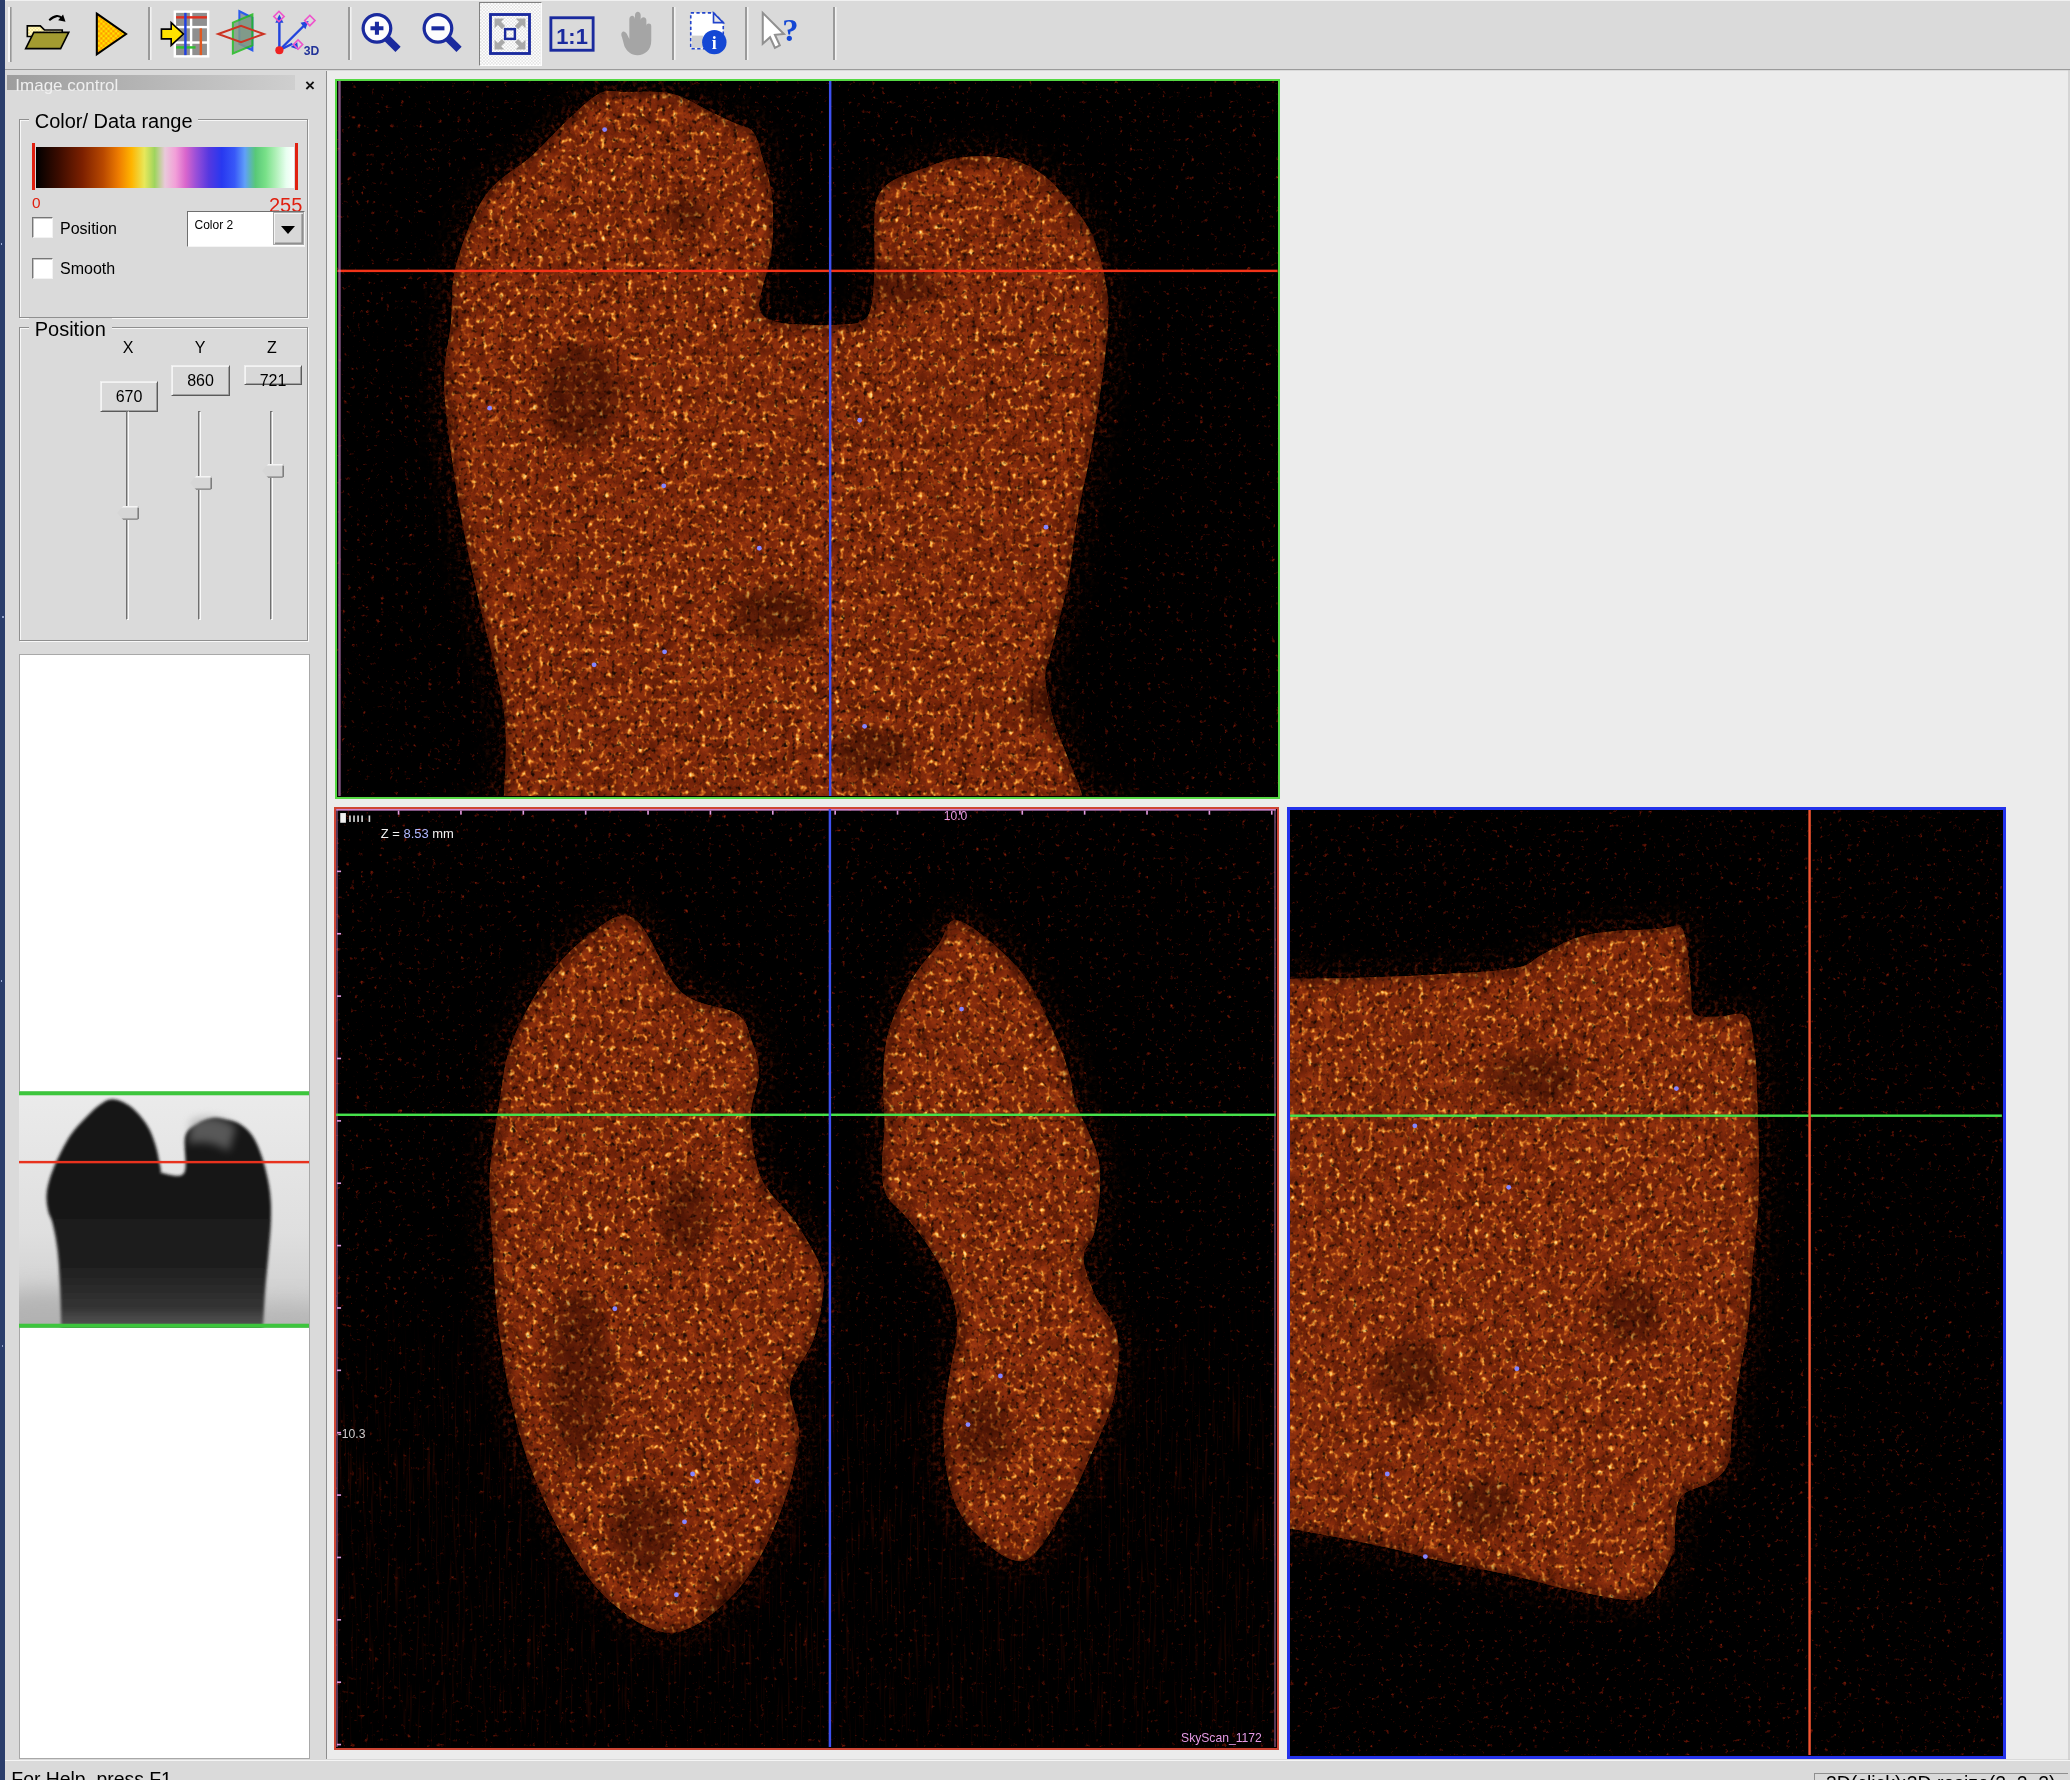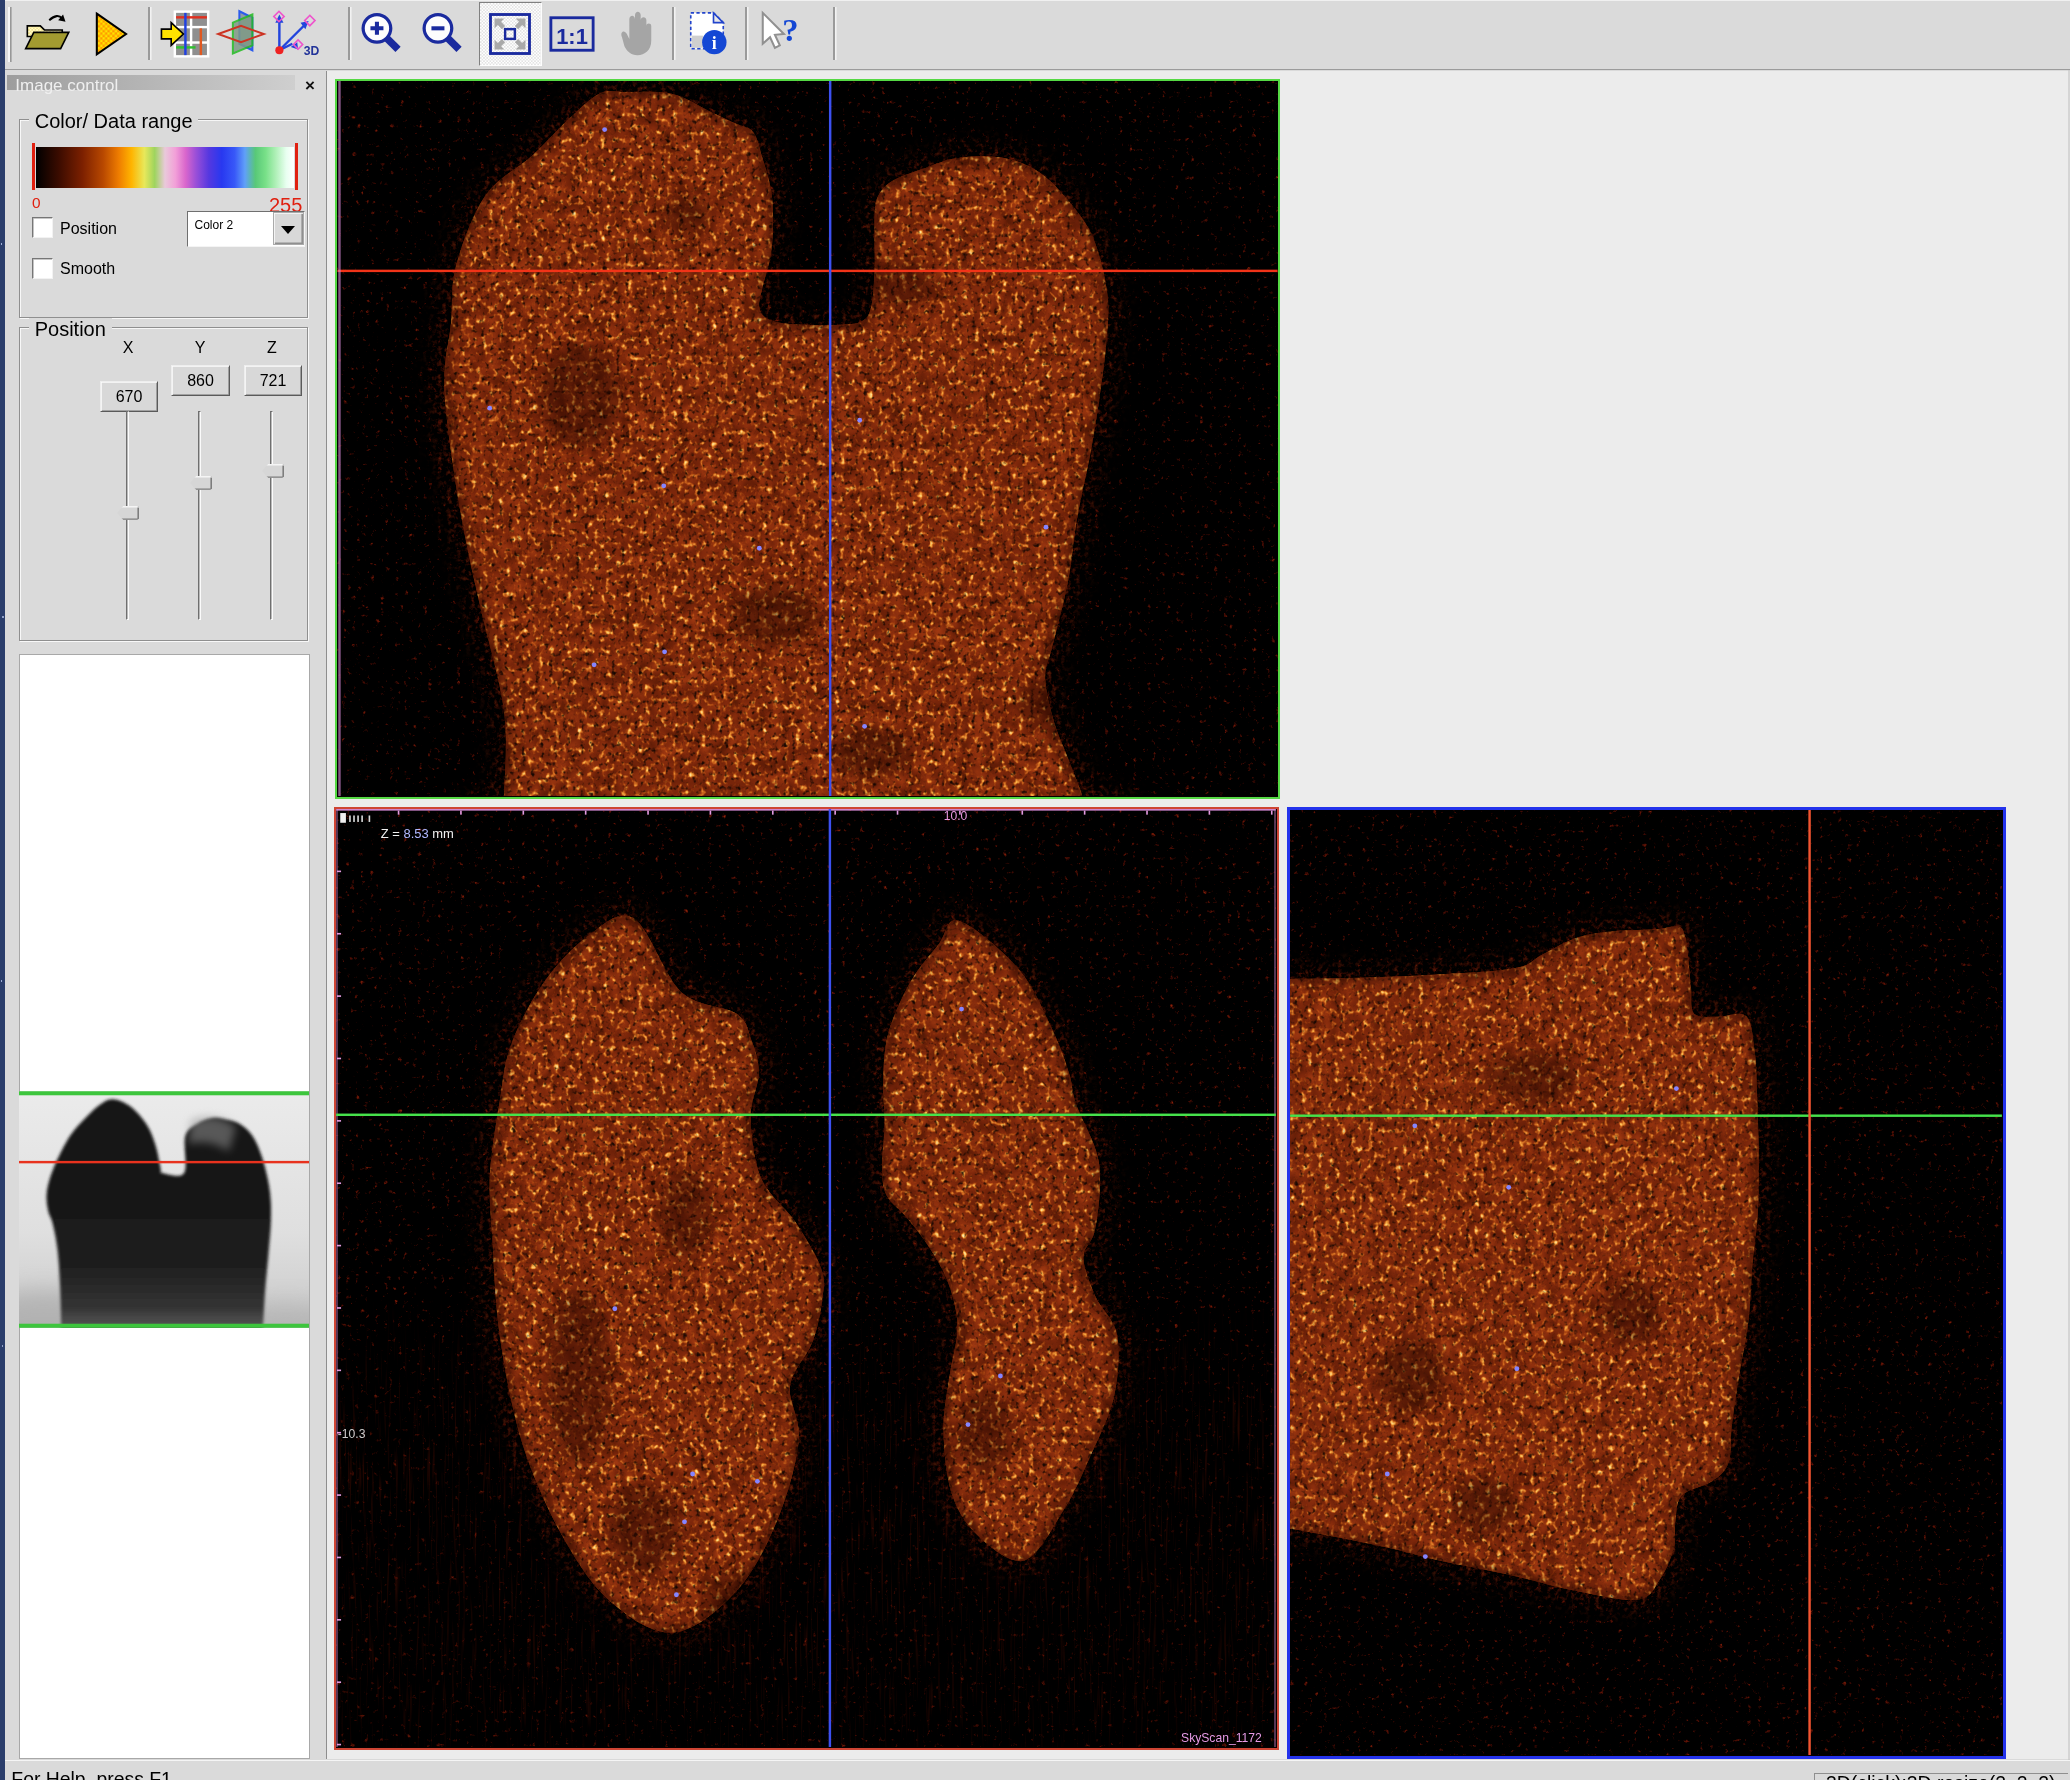--- a/index.html
+++ b/index.html
@@ -52,21 +52,21 @@
   </div>
 <div class="cb" style="left:32px;top:258px"></div>
 <div class="lab" style="left:60px;top:260px">Smooth</div>
 <div class="gb" style="left:19.4px;top:327px;width:289px;height:314px"></div>
 <div class="gl" style="left:29px;top:318px">Position</div>
 <div class="lab" style="left:112px;top:339px;width:32px;text-align:center">X</div>
 <div class="lab" style="left:184px;top:339px;width:32px;text-align:center">Y</div>
 <div class="lab" style="left:256px;top:339px;width:32px;text-align:center">Z</div>
 <div class="btn" style="left:100px;top:381px;width:58px;height:31px;line-height:29px">670</div>
 <div class="btn" style="left:171px;top:365px;width:59px;height:31px;line-height:29px">860</div>
-<div class="btn" style="left:244px;top:365px;width:58px;height:31px;line-height:29px">721</div>
+<div class="btn" style="left:244px;top:365px;width:58px;height:20px;line-height:29px">721</div>
 <div class="track" style="left:126px;top:411px;height:209px"></div>
 <div class="track" style="left:198px;top:411px;height:209px"></div>
 <div class="track" style="left:270px;top:411px;height:209px"></div>
 <div class="thumb" style="left:117px;top:506px"></div>
 <div class="thumb" style="left:190px;top:476px"></div>
 <div class="thumb" style="left:262px;top:464px"></div>
 <div class="abs" style="left:18.6px;top:654px;width:291px;height:1105px;background:#fff;border:0.8px solid #a8a8a8"></div>
 <div class="abs" style="left:4.9px;top:1760px;width:2066px;height:21px;background:#dadada;border-top:0.8px solid #f5f5f5"></div>
 <div class="lab" style="left:11.3px;top:1768px;font-size:19.4px">For Help, press F1</div>
 <div class="abs" style="left:1814px;top:1773px;width:254px;height:24px;background:#dadada;border-top:0.8px solid #8f8f8f;border-left:0.8px solid #8f8f8f"></div>

